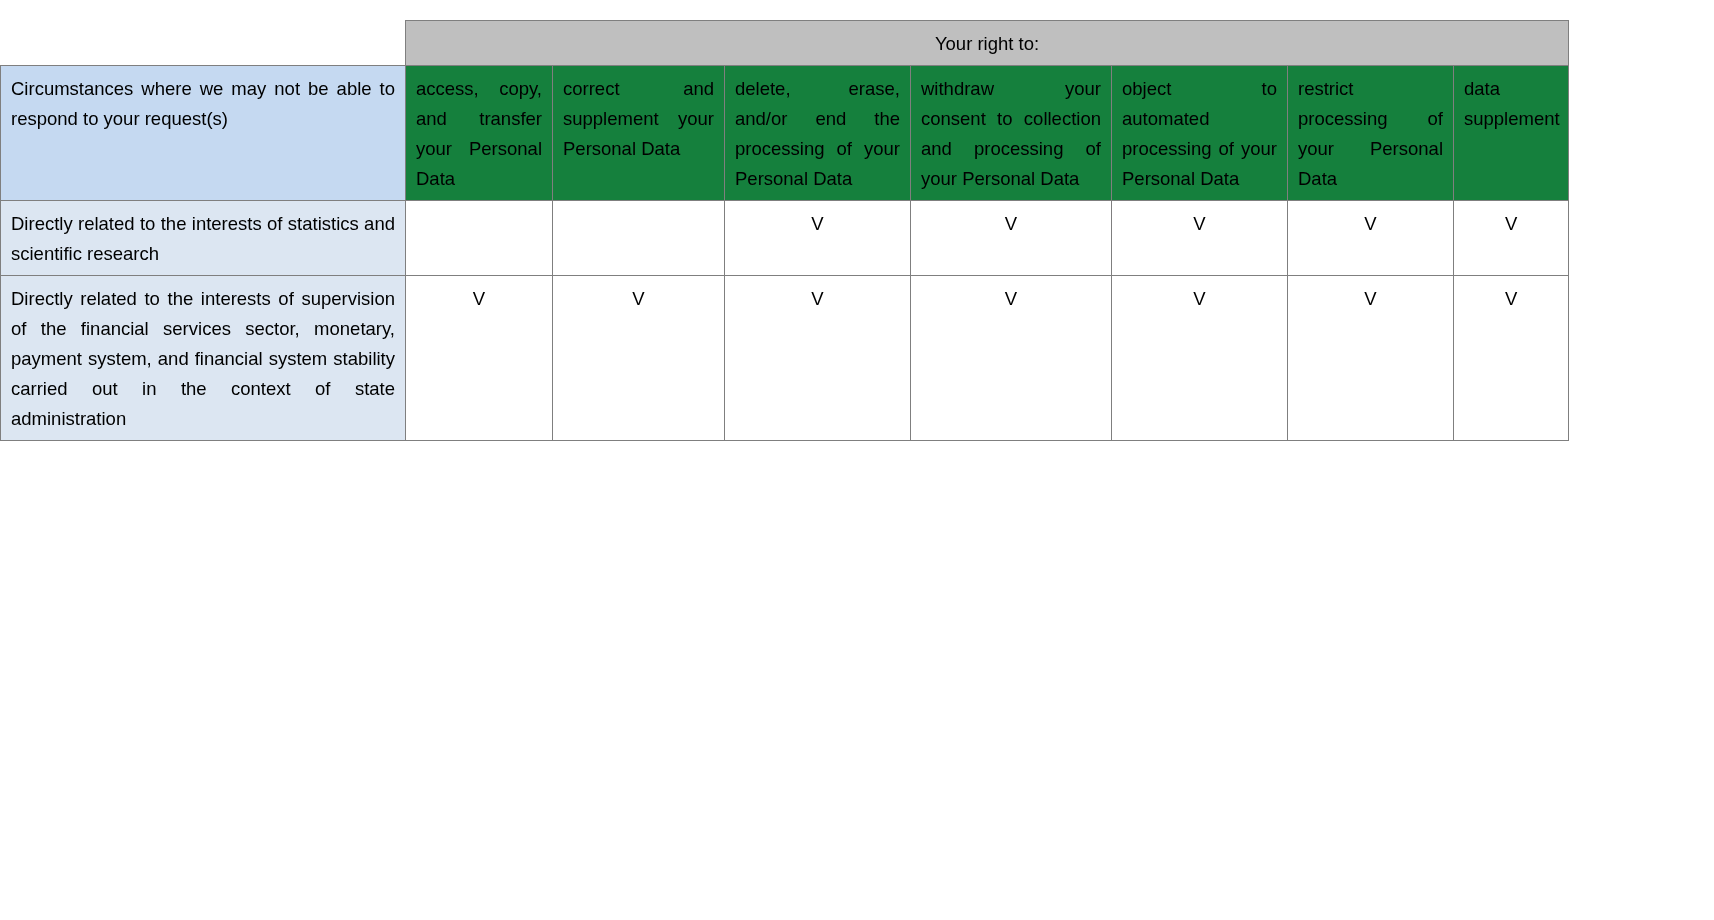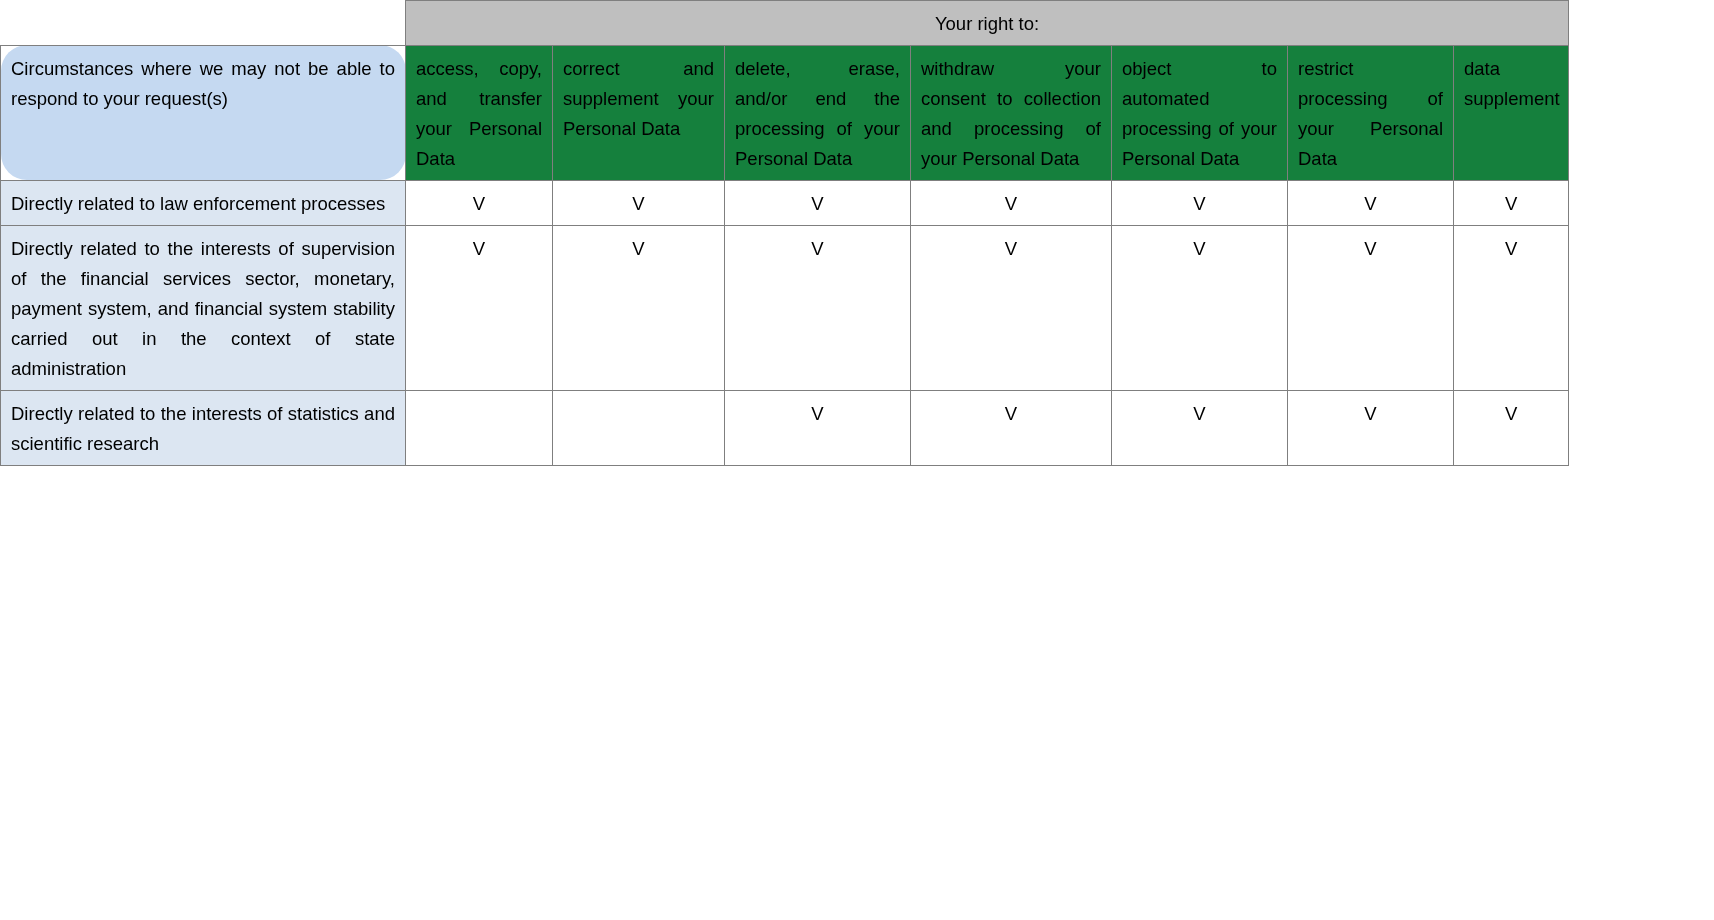--- a/index.html
+++ b/index.html
@@ -18,20 +18,21 @@
     position: absolute;
     left: 0;
     top: 0;
     width: 1568px;
   }
   table.rights-table {
     border-collapse: collapse;
     table-layout: fixed;
     width: 1568px;
     font-size: 18.5px;
+    margin-top: 20px;
   }
   table.rights-table td,
   table.rights-table th {
     border: 1px solid #7f7f7f;
     vertical-align: top;
     padding: 8px 10px 6px 10px;
     line-height: 1.62;
     font-weight: normal;
   }
   
@@ -59,21 +60,20 @@
     vertical-align: middle;
   }
 
   
   .corner-head {
     background: #c5d9f1;
     font-weight: bold;
     text-align: justify;
     text-align-last: left;
     vertical-align: top;
-    border-radius: 26px;
   }
   .col-head {
     background: #15803d;
     text-align: justify;
     text-align-last: left;
     vertical-align: top;
   }
   
   .row-label {
     background: #dce6f2;
@@ -113,48 +113,38 @@
         <td class="col-head">access, copy, and transfer your Personal Data</td>
         <td class="col-head">correct and supplement your Personal Data</td>
         <td class="col-head">delete, erase, and/or end the processing of your Personal Data</td>
         <td class="col-head">withdraw your consent to collection and processing of your Personal Data</td>
         <td class="col-head">object to automated processing of your Personal Data</td>
         <td class="col-head">restrict processing of your Personal Data</td>
         <td class="col-head">data supplement</td>
       </tr>
 
 
+
+
       <tr>
-        <td class="row-label">Directly related to law enforcement processes</td>
-        <td class="mark">V</td>
-        <td class="mark">V</td>
+        <td class="row-label">Directly related to the interests of statistics and scientific research</td>
+        <td class="mark"></td>
+        <td class="mark"></td>
         <td class="mark">V</td>
         <td class="mark">V</td>
         <td class="mark">V</td>
         <td class="mark">V</td>
         <td class="mark">V</td>
       </tr>
-
 
       <tr>
         <td class="row-label">Directly related to the interests of supervision of the financial services sector, monetary, payment system, and financial system stability carried out in the context of state administration</td>
         <td class="mark">V</td>
         <td class="mark">V</td>
         <td class="mark">V</td>
         <td class="mark">V</td>
         <td class="mark">V</td>
         <td class="mark">V</td>
         <td class="mark">V</td>
       </tr>
-
-      <tr>
-        <td class="row-label">Directly related to the interests of statistics and scientific research</td>
-        <td class="mark"></td>
-        <td class="mark"></td>
-        <td class="mark">V</td>
-        <td class="mark">V</td>
-        <td class="mark">V</td>
-        <td class="mark">V</td>
-        <td class="mark">V</td>
-      </tr>
     </tbody>
   </table>
 </div>
 
 </body></html>

